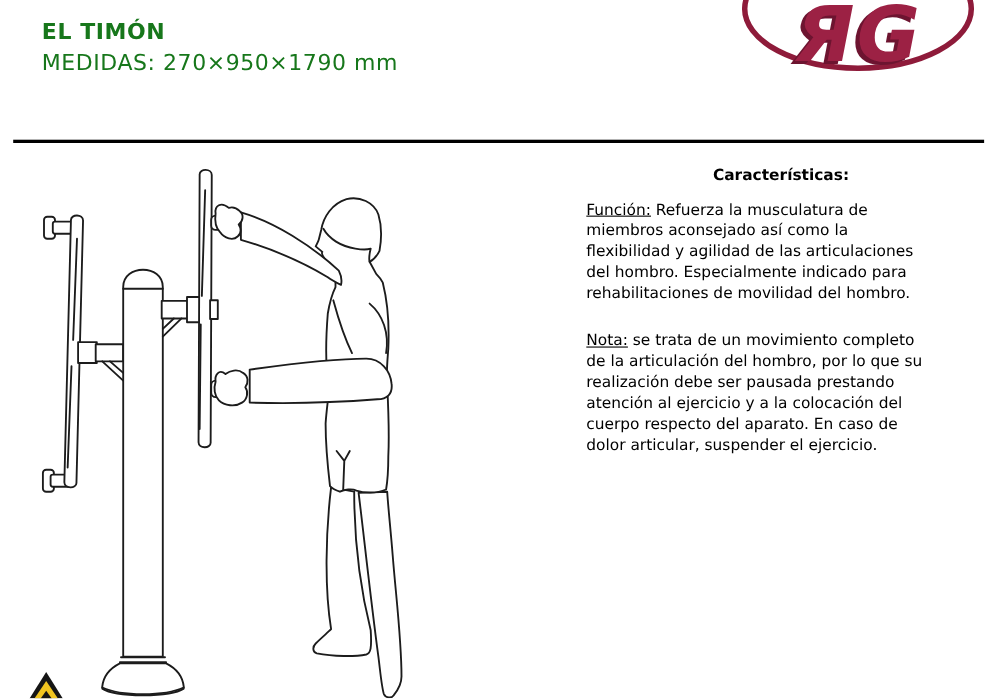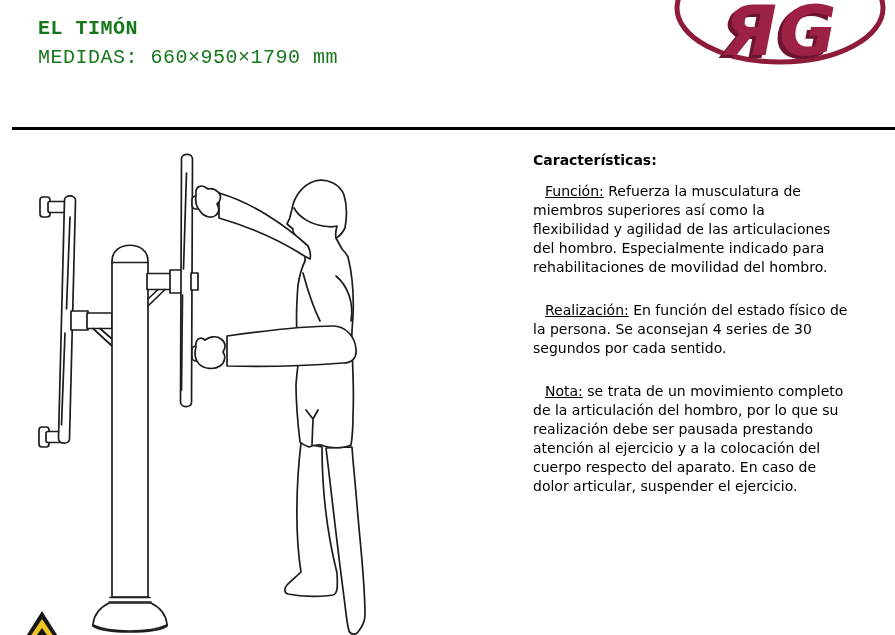--- a/index.html
+++ b/index.html
@@ -1,44 +1,44 @@
 <!DOCTYPE html>
 <html><head>
 <meta charset="utf-8">
 <style>
   html,body{margin:0;padding:0;background:#ffffff;}
   .page{position:relative;width:895px;height:635px;background:#ffffff;overflow:hidden;
         font-family:"DejaVu Sans",sans-serif;}
   
-  .header{position:absolute;left:38px;top:14px;color:#17771b;font-family:Liberation Mono, monospace;}
+  .header{position:absolute;left:38px;top:14px;color:#17771b;}
   .h-line{font-size:20px;line-height:29px;letter-spacing:0.5px;}
   .bold{font-weight:bold;}
   
   .divider{position:absolute;left:12px;top:127px;width:883px;height:3px;background:#000;}
   
   .logo{position:absolute;left:668px;top:0;width:225px;height:66px;overflow:hidden;}
   .logo text{font-family:"DejaVu Sans",sans-serif;font-weight:bold;font-style:italic;
              font-size:70px;letter-spacing:2px;}
   
   .illus{position:absolute;left:15px;top:145px;width:495px;height:490px;overflow:hidden;}
   
   .chars{position:absolute;left:533px;top:151px;width:354px;color:#000;
          font-size:14px;line-height:19px;}
-  .chead{font-weight:bold;margin:0 0 12px 0;}
+  .chead{font-weight:bold;margin:0 0 12px 0;text-align:center;}
   .chars p{margin:0 0 24px 0;white-space:pre-line;}
-  .lbl{text-decoration:underline;margin-left:12px;}
+  .lbl{text-decoration:underline;}
 </style>
 </head>
 <body>
 
 <div class="page">
 
   <div class="header">
     <div class="h-line bold">EL TIMÓN</div>
-    <div class="h-line">MEDIDAS: 660×950×1790 mm</div>
+    <div class="h-line">MEDIDAS: 270×950×1790 mm</div>
   </div>
 
   <svg class="logo" viewBox="0 0 225 66" xmlns="http://www.w3.org/2000/svg">
     <ellipse cx="112" cy="8" rx="103" ry="54" fill="none" stroke="#8e1b3a" stroke-width="5"></ellipse>
     <text x="51" y="58" fill="#6d1430">ЯG</text>
     <text x="55" y="55" fill="#9c2144">ЯG</text>
   </svg>
 
   <div class="divider"></div>
 
@@ -99,27 +99,24 @@
         <path d="M27,466 L-2,512 L56,512 Z" fill="#151515"></path>
         <path d="M27,474 L3,510 L51,510 Z" fill="#f0c420"></path>
         <path d="M27,483 L9,508 L45,508 Z" fill="#151515"></path>
       </g>
     </g>
   </svg>
 
   <div class="chars">
     <div class="chead">Características:</div>
     <p><span class="lbl">Función:</span> <span>Refuerza la musculatura de
-miembros superiores así como la
+miembros aconsejado así como la
 flexibilidad y agilidad de las articulaciones
 del hombro. Especialmente indicado para
 rehabilitaciones de movilidad del hombro.</span></p>
-    <p><span class="lbl">Realización:</span> <span>En función del estado físico de
-la persona. Se aconsejan 4 series de 30
-segundos por cada sentido.</span></p>
     <p><span class="lbl">Nota:</span> <span>se trata de un movimiento completo
 de la articulación del hombro, por lo que su
 realización debe ser pausada prestando
 atención al ejercicio y a la colocación del
 cuerpo respecto del aparato. En caso de
 dolor articular, suspender el ejercicio.</span></p>
   </div>
 
 </div>
 

